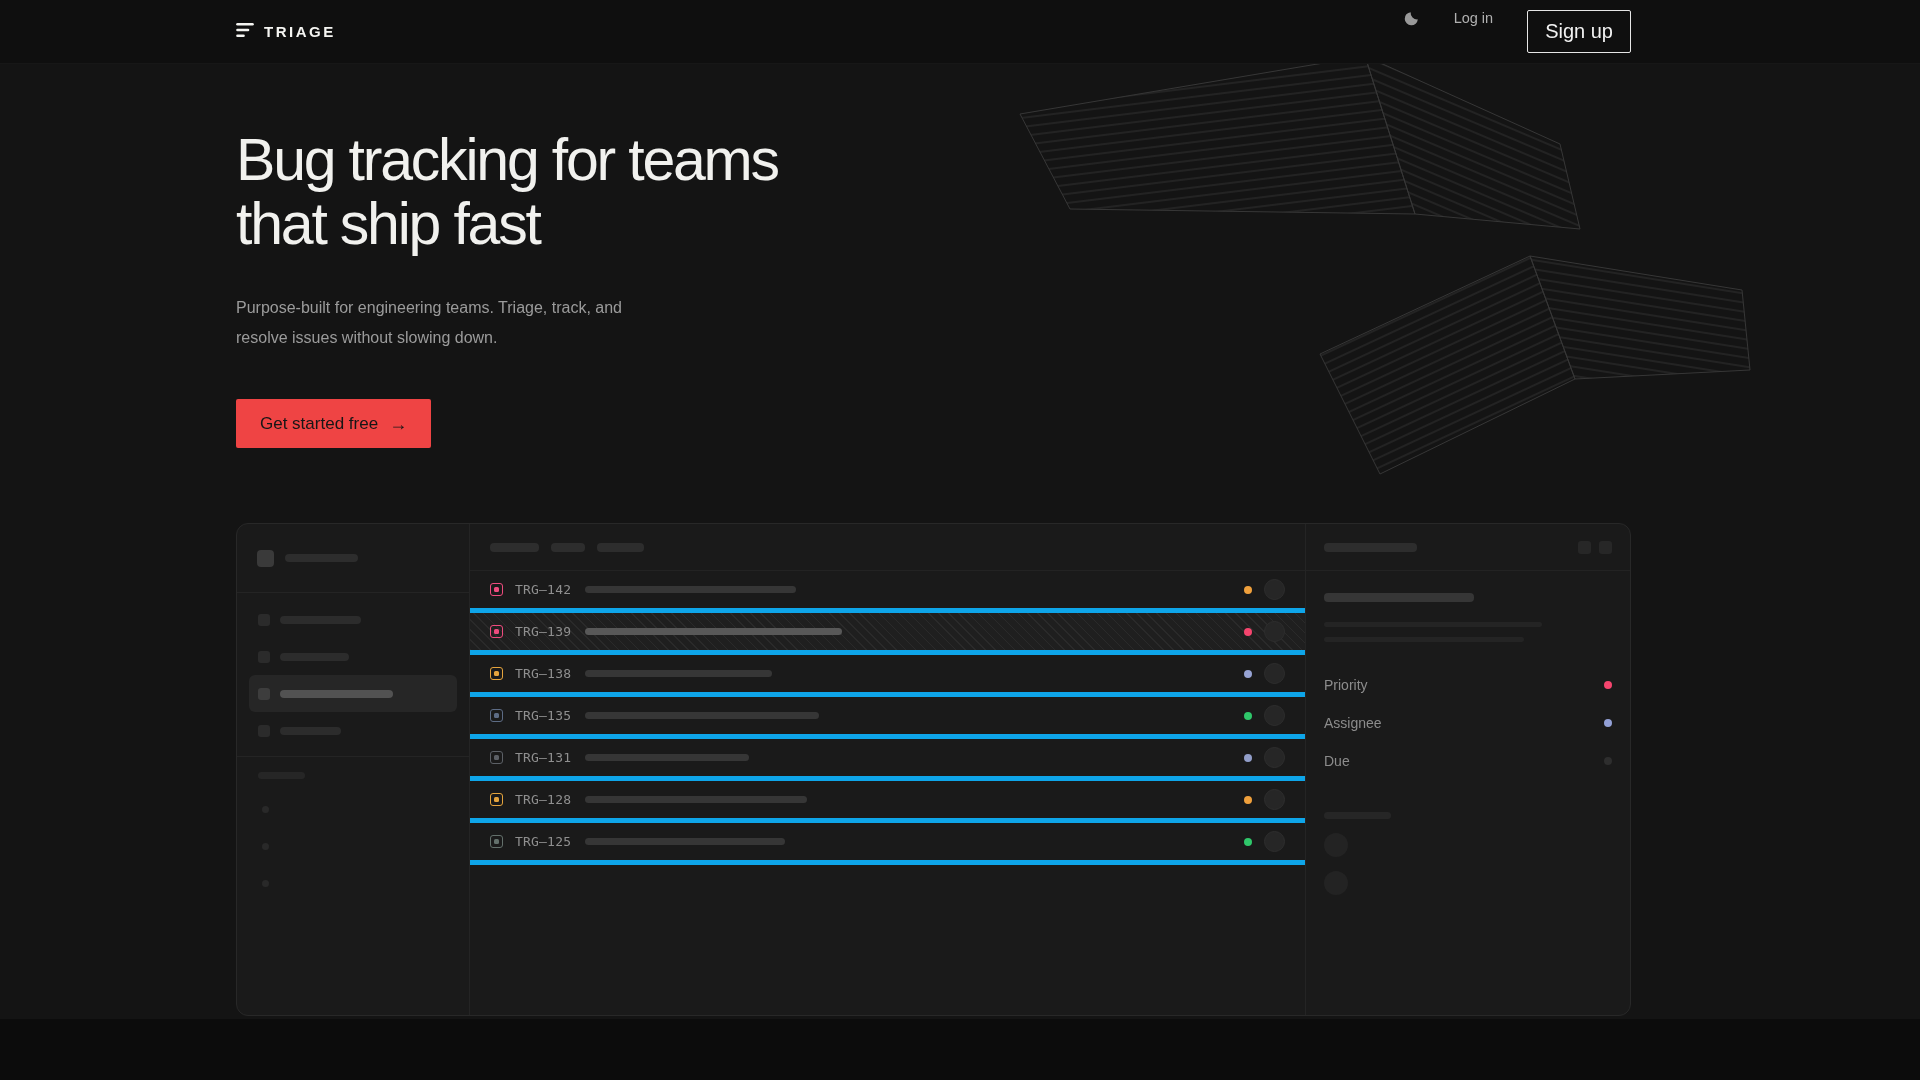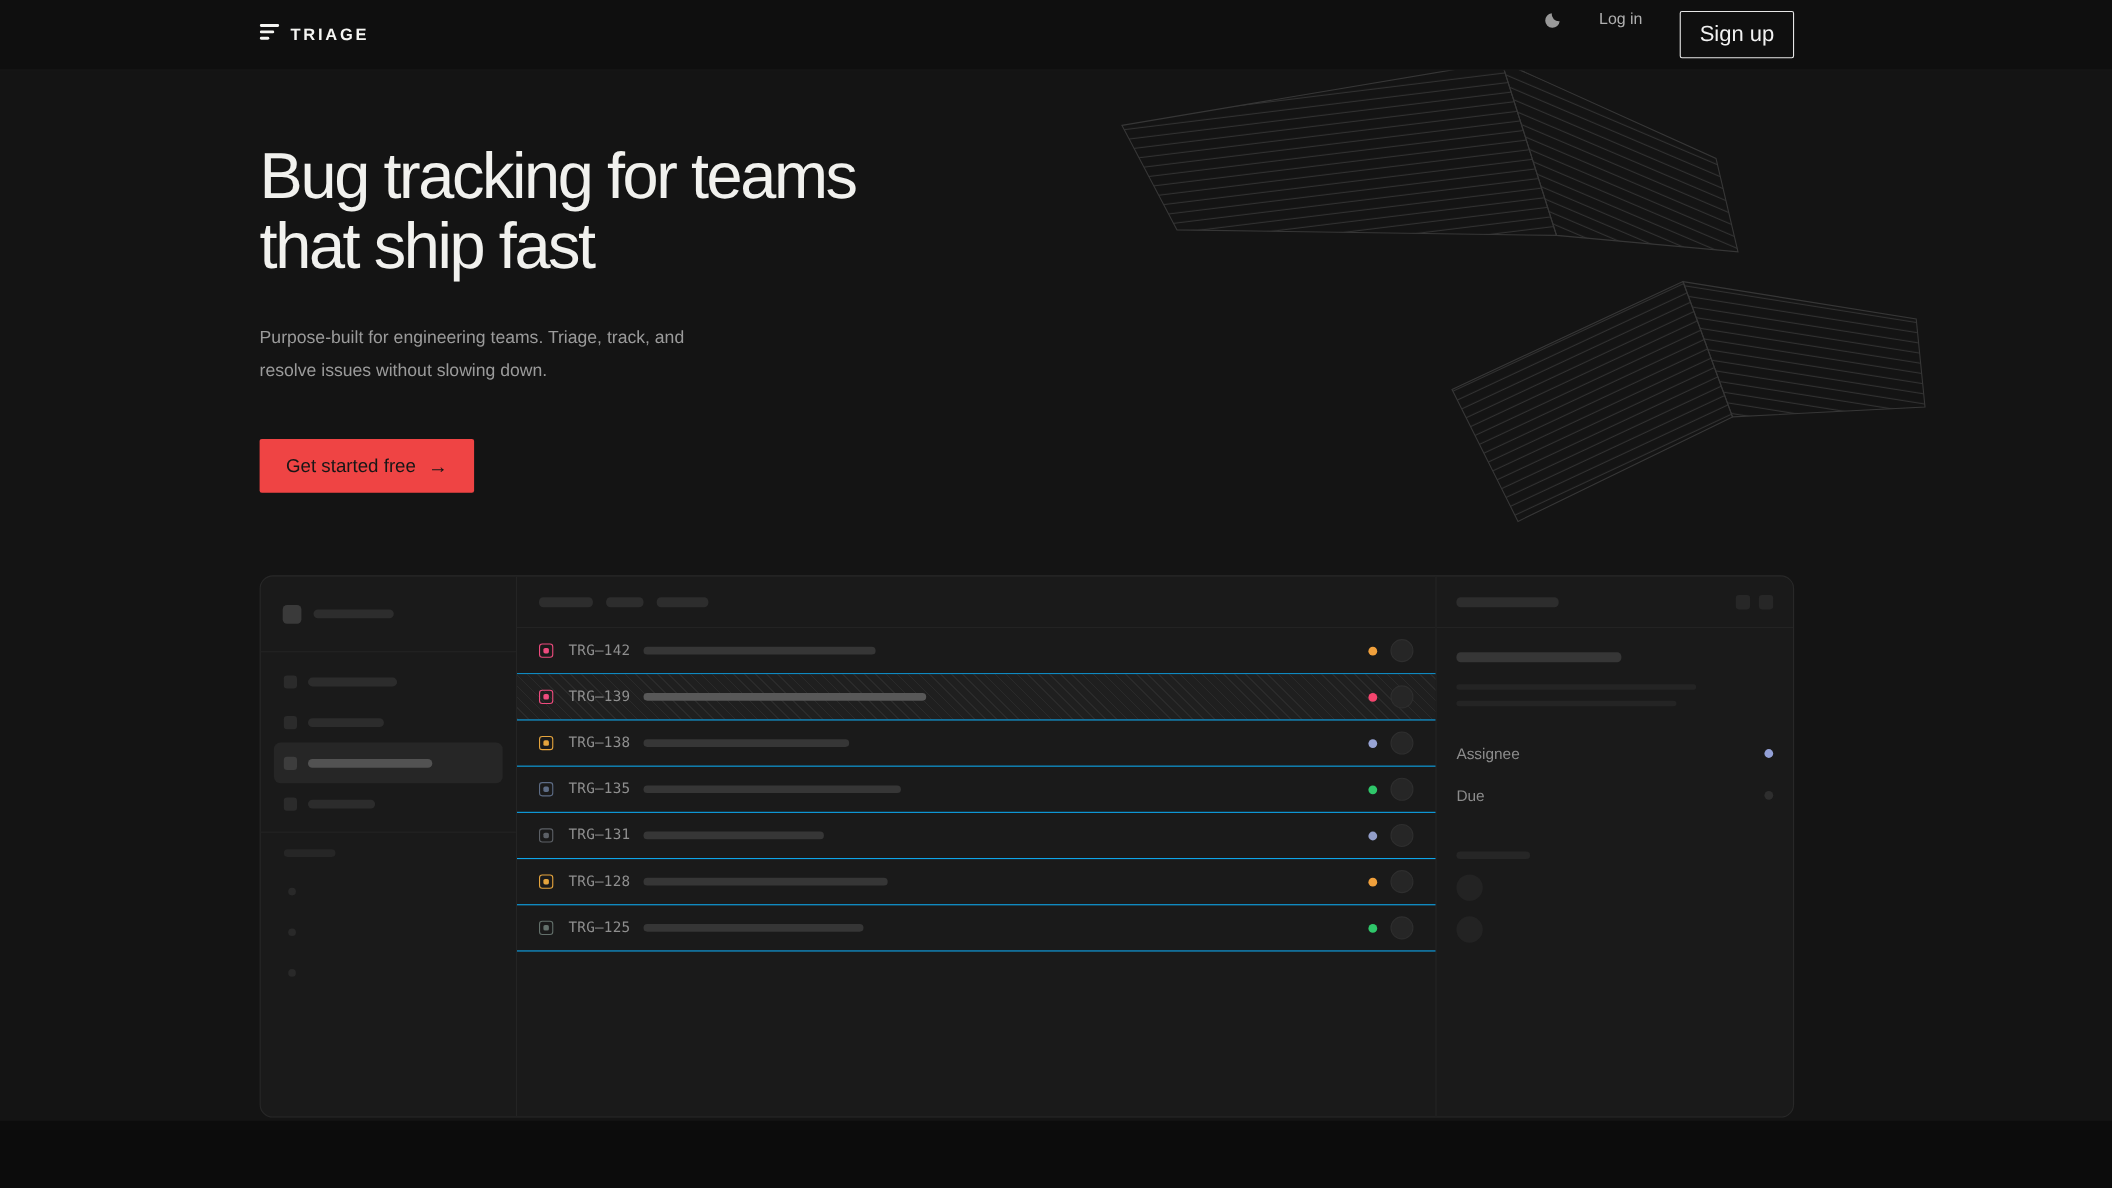--- a/index.html
+++ b/index.html
@@ -57,21 +57,21 @@
   .sb-item.active .sk { background:#525252; }
   .sb-div { height:1px; background:#242424; margin-top:7px; }
   .sb-mini { margin:15px 0 0 21px; height:7px; background:#262626; }
   .sb-dot { width:7px; height:7px; border-radius:50%; background:#292929; margin:30px 0 0 25px; }
   .sb-dot.first { margin-top:23px; }
 
   
   .main { width:836px; border-right:1px solid #242424; flex-shrink:0; }
   .list-header { height:47px; border-bottom:1px solid #232323; display:flex; align-items:center; gap:12px; padding:0 20px; }
   .list-header .sk { background:#2d2d2d; }
-  .issue-row { height:42px; display:flex; align-items:center; padding:0 20px; border-bottom:1px solid #0ea5e9;text-align:right; }
+  .issue-row { height:42px; display:flex; align-items:center; padding:0 20px; border-bottom:5px solid #0ea5e9; }
   .issue-row.highlighted { background-color:#1f1f1f;
       background-image:repeating-linear-gradient(45deg, rgba(255,255,255,0.05) 0 1px, transparent 1px 7px); }
   .issue-icon { width:13px; height:13px; border-radius:3px; border:1.5px solid #555;
                 display:flex; align-items:center; justify-content:center; flex-shrink:0; }
   .issue-icon-dot { width:5px; height:5px; border-radius:1.5px; background:#555; }
   .issue-id { font-family:"DejaVu Sans Mono","Liberation Mono",monospace; font-size:13px; color:#8f8f8f;
               margin-left:12px; width:58px; letter-spacing:0.2px; }
   .issue-bar { height:7px; border-radius:4px; background:#363636; margin-left:12px; }
   .issue-row.highlighted .issue-bar { background:#585858; }
   .issue-status-dot { width:8px; height:8px; border-radius:50%; margin-left:auto; flex-shrink:0; }
@@ -281,20 +281,24 @@
         <span class="action-sq"></span>
       </span>
     </div>
     <div class="detail-body">
       <div class="d-title"></div>
       <div class="d-line firstline"></div>
       <div class="d-line" style="width:200px;"></div>
 
       <div class="d-fields">
         <div class="d-field">
+          <span class="d-label">Priority</span>
+          <span class="d-dot" style="background-color: rgb(245, 69, 110);"></span>
+        </div>
+        <div class="d-field">
           <span class="d-label">Assignee</span>
           <span class="d-dot" style="background-color: rgb(147, 160, 214);"></span>
         </div>
         <div class="d-field">
           <span class="d-label">Due</span>
           <span class="d-dot" style="background-color: rgb(46, 46, 46);"></span>
         </div>
       </div>
 
       <div class="d-mini"></div>

